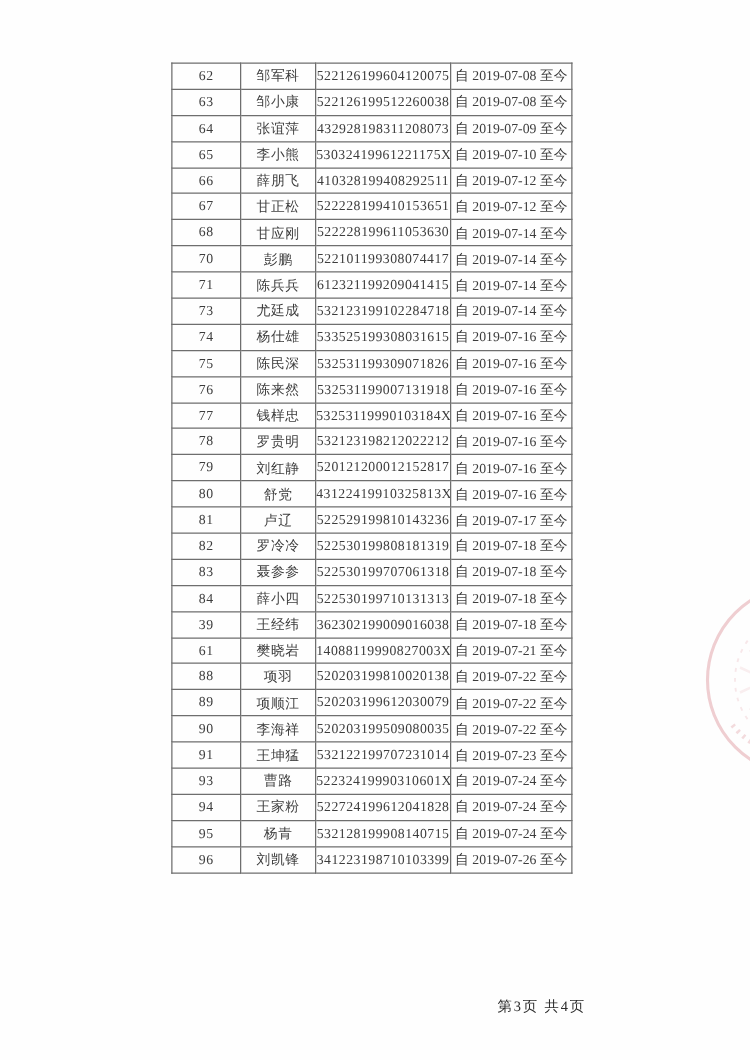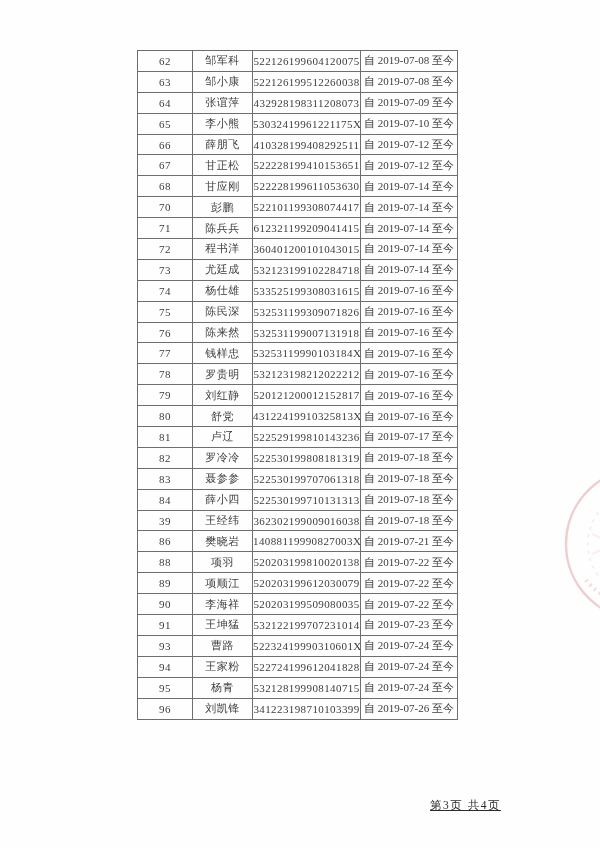--- a/index.html
+++ b/index.html
@@ -30,25 +30,24 @@
     color:#3c3c3c;
     white-space:nowrap;
     overflow:hidden;
   }
   td.col-no{font-size:11.5px;letter-spacing:0.5px;}
   td.col-name{font-size:11px;letter-spacing:0.5px;}
   td.col-id{font-size:10.5px;letter-spacing:0.4px;}
   td.col-period{font-size:10.5px;}
   .footer{
     position:absolute;
-    left:430px;top:798px;
+    left:398px;top:798px;
     font-size:11.5px;
     letter-spacing:1.5px;
     color:#2b2b2b;
-    text-decoration:underline;
   }
   .stamp{
     position:absolute;
     left:556px;top:460px;
     width:170px;height:170px;
     pointer-events:none;
   }
 </style>
 </head>
 <body>
@@ -111,26 +110,20 @@
           <td class="col-id">522101199308074417</td>
           <td class="col-period">自 2019-07-14 至今</td>
         </tr>
         <tr>
           <td class="col-no">71</td>
           <td class="col-name">陈兵兵</td>
           <td class="col-id">612321199209041415</td>
           <td class="col-period">自 2019-07-14 至今</td>
         </tr>
         <tr>
-          <td class="col-no">72</td>
-          <td class="col-name">程书洋</td>
-          <td class="col-id">360401200101043015</td>
-          <td class="col-period">自 2019-07-14 至今</td>
-        </tr>
-        <tr>
           <td class="col-no">73</td>
           <td class="col-name">尤廷成</td>
           <td class="col-id">532123199102284718</td>
           <td class="col-period">自 2019-07-14 至今</td>
         </tr>
         <tr>
           <td class="col-no">74</td>
           <td class="col-name">杨仕雄</td>
           <td class="col-id">533525199308031615</td>
           <td class="col-period">自 2019-07-16 至今</td>
@@ -195,21 +188,21 @@
           <td class="col-id">522530199710131313</td>
           <td class="col-period">自 2019-07-18 至今</td>
         </tr>
         <tr>
           <td class="col-no">39</td>
           <td class="col-name">王经纬</td>
           <td class="col-id">362302199009016038</td>
           <td class="col-period">自 2019-07-18 至今</td>
         </tr>
         <tr>
-          <td class="col-no">86</td>
+          <td class="col-no">61</td>
           <td class="col-name">樊晓岩</td>
           <td class="col-id">14088119990827003X</td>
           <td class="col-period">自 2019-07-21 至今</td>
         </tr>
         <tr>
           <td class="col-no">88</td>
           <td class="col-name">项羽</td>
           <td class="col-id">520203199810020138</td>
           <td class="col-period">自 2019-07-22 至今</td>
         </tr>

